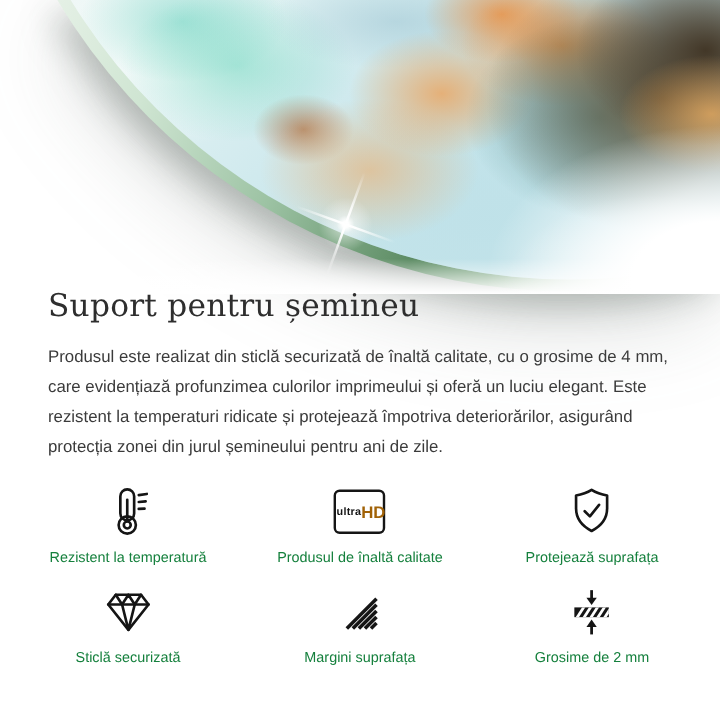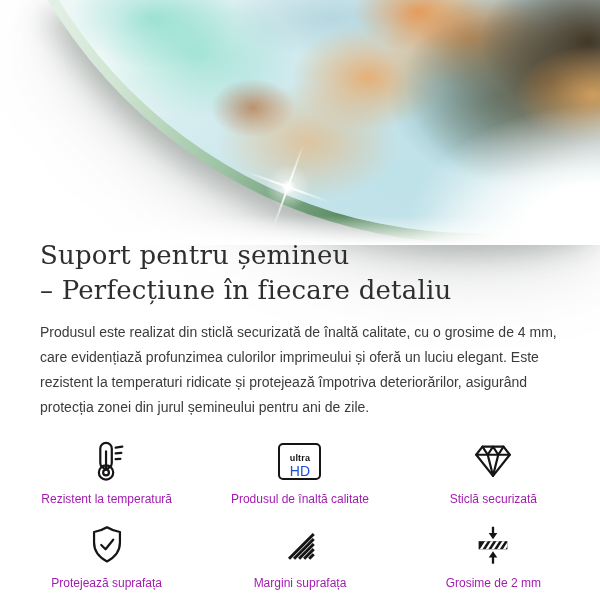--- a/index.html
+++ b/index.html
@@ -65,28 +65,28 @@
   p.desc{
     margin:12px 0 16px 0;
     font-size:14px;line-height:25px;color:#3b3b3b;
   }
   .features{
     display:grid;grid-template-columns:1fr 1fr 1fr;row-gap:14px;
     margin:10px -18px 0 -30px;
   }
   .feature{display:flex;flex-direction:column;align-items:center;text-align:center;}
   .icon-box{height:50px;display:flex;align-items:center;justify-content:center;}
-  .feature .label{margin-top:6px;font-size:12px;color:#a21caf;}
+  .feature .label{margin-top:6px;font-size:12px;color:#15803d;}
   .icon-stroke{stroke:#151515;stroke-width:2.3;fill:none;stroke-linecap:round;stroke-linejoin:round;}
   .ultrahd-box{
     width:39px;height:33px;border:2.5px solid #151515;border-radius:5px;
-    display:flex;flex-direction:column;align-items:center;justify-content:flex-end;line-height:1;
+    display:flex;flex-direction:row;align-items:center;justify-content:space-between;line-height:1;
   }
   .ultrahd-top{font-size:9px;font-weight:600;color:#151515;letter-spacing:.2px;}
-  .ultrahd-bottom{font-size:14px;font-weight:400;color:#1d4ed8;margin-top:1px;}
+  .ultrahd-bottom{font-size:14px;font-weight:700;color:#a16207;margin-top:1px;}
 </style>
 </head>
 <body>
 
 <div class="page">
 
   <section class="hero">
     <div class="glass-wrap">
       <div class="glass-edge"></div>
       <div class="marble"></div>
@@ -94,21 +94,20 @@
         <div class="ray-h"></div>
           <div class="ray-v"></div>
       </div>
     </div>
     <div class="hero-fade"></div>
   </section>
 
   <section class="content">
     <h1 class="title">
       <span>Suport pentru șemineu</span><br>
-      <span>– Perfecțiune în fiecare detaliu</span>
     </h1>
 
     <p class="desc">Produsul este realizat din sticlă securizată de înaltă calitate, cu o grosime de 4 mm, care evidențiază profunzimea culorilor imprimeului și oferă un luciu elegant. Este rezistent la temperaturi ridicate și protejează împotriva deteriorărilor, asigurând protecția zonei din jurul șemineului pentru ani de zile.</p>
 
     <div class="features">
 
       <div class="feature">
         <div class="icon-box">
           <svg width="46" height="48" viewBox="0 0 48 48" aria-hidden="true">
             <g class="icon-stroke">
@@ -131,41 +130,41 @@
             <span class="ultrahd-top">ultra</span>
             <span class="ultrahd-bottom">HD</span>
           </div>
         </div>
         <div class="label">Produsul de înaltă calitate</div>
       </div>
 
       <div class="feature">
         <div class="icon-box">
           <svg width="46" height="46" viewBox="0 0 48 48" aria-hidden="true">
+            <g class="icon-stroke">
+              <path d="M24 5.5 C28 8 33 9.6 37.5 10.4 V21.5 C37.5 31 31.6 37.3 24 41.2 C16.4 37.3 10.5 31 10.5 21.5 V10.4 C15 9.6 20 8 24 5.5 Z"></path>
+              <path d="M18 24 L22.5 28.5 L30.5 18.5"></path>
+            </g>
+          </svg>
+        </div>
+        <div class="label">Protejează suprafața</div>
+      </div>
+
+      <div class="feature">
+        <div class="icon-box">
+          <svg width="46" height="46" viewBox="0 0 48 48" aria-hidden="true">
             <g class="icon-stroke" stroke-width="2.1">
               <path d="M13 9 H35 L41.5 17.5 L24 39.5 L6.5 17.5 Z"></path>
               <line x1="6.5" y1="17.5" x2="41.5" y2="17.5"></line>
               <path d="M13 9 L18.5 17.5 L24 9 L29.5 17.5 L35 9"></path>
               <path d="M18.5 17.5 L24 39.5 L29.5 17.5"></path>
             </g>
           </svg>
         </div>
         <div class="label">Sticlă securizată</div>
-      </div>
-
-      <div class="feature">
-        <div class="icon-box">
-          <svg width="46" height="46" viewBox="0 0 48 48" aria-hidden="true">
-            <g class="icon-stroke">
-              <path d="M24 5.5 C28 8 33 9.6 37.5 10.4 V21.5 C37.5 31 31.6 37.3 24 41.2 C16.4 37.3 10.5 31 10.5 21.5 V10.4 C15 9.6 20 8 24 5.5 Z"></path>
-              <path d="M18 24 L22.5 28.5 L30.5 18.5"></path>
-            </g>
-          </svg>
-        </div>
-        <div class="label">Protejează suprafața</div>
       </div>
 
       <div class="feature">
         <div class="icon-box">
           <svg width="44" height="44" viewBox="0 0 48 48" aria-hidden="true">
             <g stroke="#151515" stroke-width="3.2" fill="none" stroke-linecap="butt">
               <line x1="12" y1="39" x2="39" y2="12"></line>
               <line x1="17.5" y1="39" x2="39" y2="17.5"></line>
               <line x1="23" y1="39" x2="39" y2="23"></line>
               <line x1="28.5" y1="39" x2="39" y2="28.5"></line>

